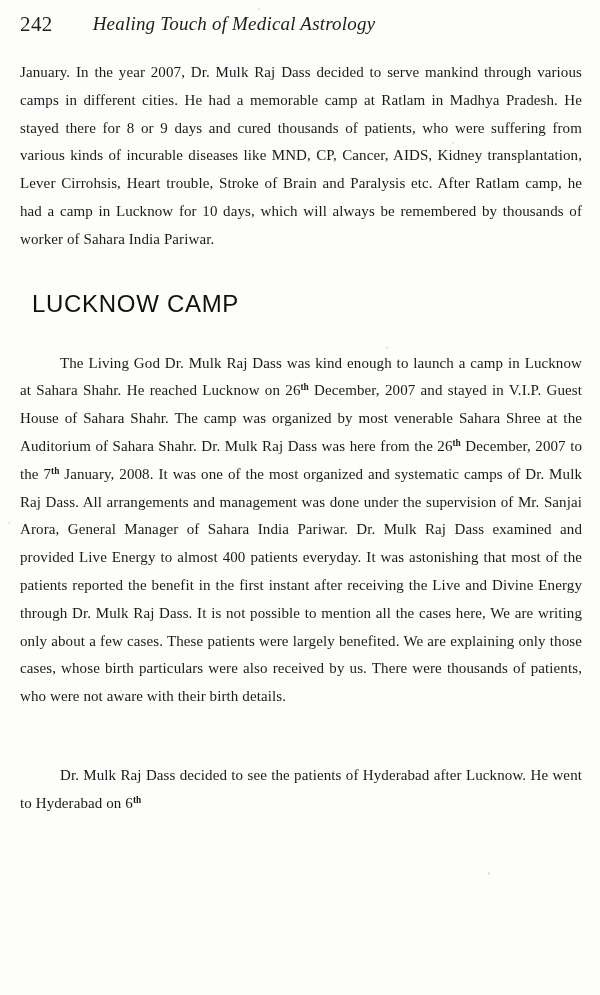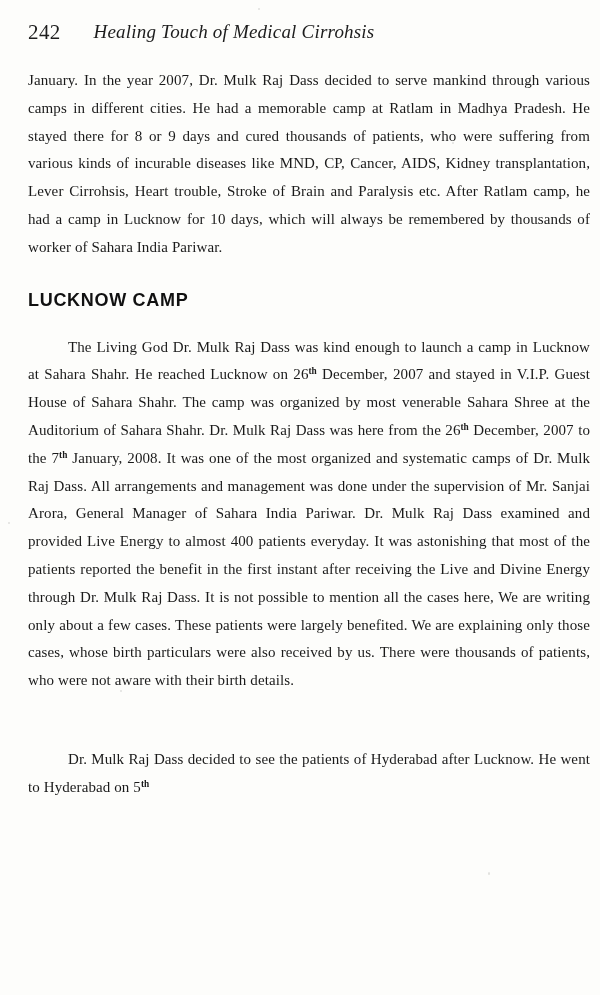--- a/index.html
+++ b/index.html
@@ -13,21 +13,21 @@
     font-family: "Liberation Serif", "DejaVu Serif", serif;
     color: #1a1a1a;
     overflow: hidden;
     position: relative;
   }
   .page {
     position: relative;
     width: 492px;
     height: 995px;
     box-sizing: border-box;
-    padding: 8px;
+    padding: 0;
     background: #fdfdfb;
   }
 
   
   .header {
     position: relative;
     height: 46px;
     margin: 0 20px 0 20px;
   }
   .folio {
@@ -83,26 +83,26 @@
     font-size: 0.62em;
     vertical-align: 0.52em;
     line-height: 0;
     letter-spacing: 0;
     font-weight: bold;
   }
 
   
   h2.section {
     font-family: "Liberation Sans", "DejaVu Sans", sans-serif;
-    font-weight: 700;
-    font-size: 18px;
+    font-weight: 400;
+    font-size: 24px;
     line-height: 26px;
     letter-spacing: 0.7px;
     color: #111111;
-    margin: 0;
+    margin: 12px;
     padding: 0;
   }
   .gap-before-heading { height: 25px; }
   .gap-after-heading  { height: 21px; }
   .gap-before-heading-2 { height: 29px; }
   .gap-after-heading-2  { height: 22px; }
 
   
   .speckle {
     position: absolute;
@@ -112,41 +112,41 @@
     pointer-events: none;
   }
 </style>
 </head>
 <body>
 
 <div class="page">
 
   <div class="header">
     <div class="folio">242</div>
-    <div class="running-title">Healing Touch of Medical Cirrohsis</div>
+    <div class="running-title">Healing Touch of Medical Astrology</div>
   </div>
 
   <div class="column">
 
     <p class="body first-para"><span>January. In the year 2007, Dr. Mulk Raj Dass decided to serve mankind through various camps in different cities. He had a memorable camp at Ratlam in Madhya Pradesh. He stayed there for 8 or 9 days and cured thousands of patients, who were suffering from various kinds of incurable diseases like MND, CP, Cancer, AIDS, Kidney transplantation, Lever Cirrohsis, Heart trouble, Stroke of Brain and Paralysis etc. After Ratlam camp, he had a camp in Lucknow for 10 days, which will always be remembered by thousands of worker of Sahara India Pariwar.</span></p>
 
     <div class="gap-before-heading"></div>
 
     <h2 class="section">LUCKNOW CAMP</h2>
 
     <div class="gap-after-heading"></div>
 
     <p class="body indent"><span>The Living God Dr. Mulk Raj Dass was kind enough to launch a camp in Lucknow at Sahara Shahr. He reached Lucknow on 26</span><sup>th</sup><span> December, 2007 and stayed in V.I.P. Guest House of Sahara Shahr. The camp was organized by most venerable Sahara Shree at the Auditorium of Sahara Shahr. Dr. Mulk Raj Dass was here from the 26</span><sup>th</sup><span> December, 2007 to the 7</span><sup>th</sup><span> January, 2008. It was one of the most organized and systematic camps of Dr. Mulk Raj Dass. All arrangements and management was done under the supervision of Mr. Sanjai Arora, General Manager of Sahara India Pariwar. Dr. Mulk Raj Dass examined and provided Live Energy to almost 400 patients everyday. It was astonishing that most of the patients reported the benefit in the first instant after receiving the Live and Divine Energy through Dr. Mulk Raj Dass. It is not possible to mention all the cases here, We are writing only about a few cases. These patients were largely benefited. We are explaining only those cases, whose birth particulars were also received by us. There were thousands of patients, who were not aware with their birth details.</span></p>
 
     <div class="gap-before-heading-2"></div>
 
 
     <div class="gap-after-heading-2"></div>
 
-    <p class="body indent"><span>Dr. Mulk Raj Dass decided to see the patients of Hyderabad after Lucknow. He went to Hyderabad on 5</span><sup>th</sup></p>
+    <p class="body indent"><span>Dr. Mulk Raj Dass decided to see the patients of Hyderabad after Lucknow. He went to Hyderabad on 6</span><sup>th</sup></p>
 
   </div>
 
   <div class="speckle" style="left:258px; top:8px;  width:2px; height:2px;"></div>
   <div class="speckle" style="left:452px; top:142px;width:2px; height:2px;"></div>
   <div class="speckle" style="left:386px; top:346px;width:2px; height:3px;"></div>
   <div class="speckle" style="left:8px;   top:522px;width:2px; height:2px;"></div>
   <div class="speckle" style="left:488px; top:872px;width:2px; height:3px;"></div>
   <div class="speckle" style="left:120px; top:690px;width:2px; height:2px;"></div>
 

